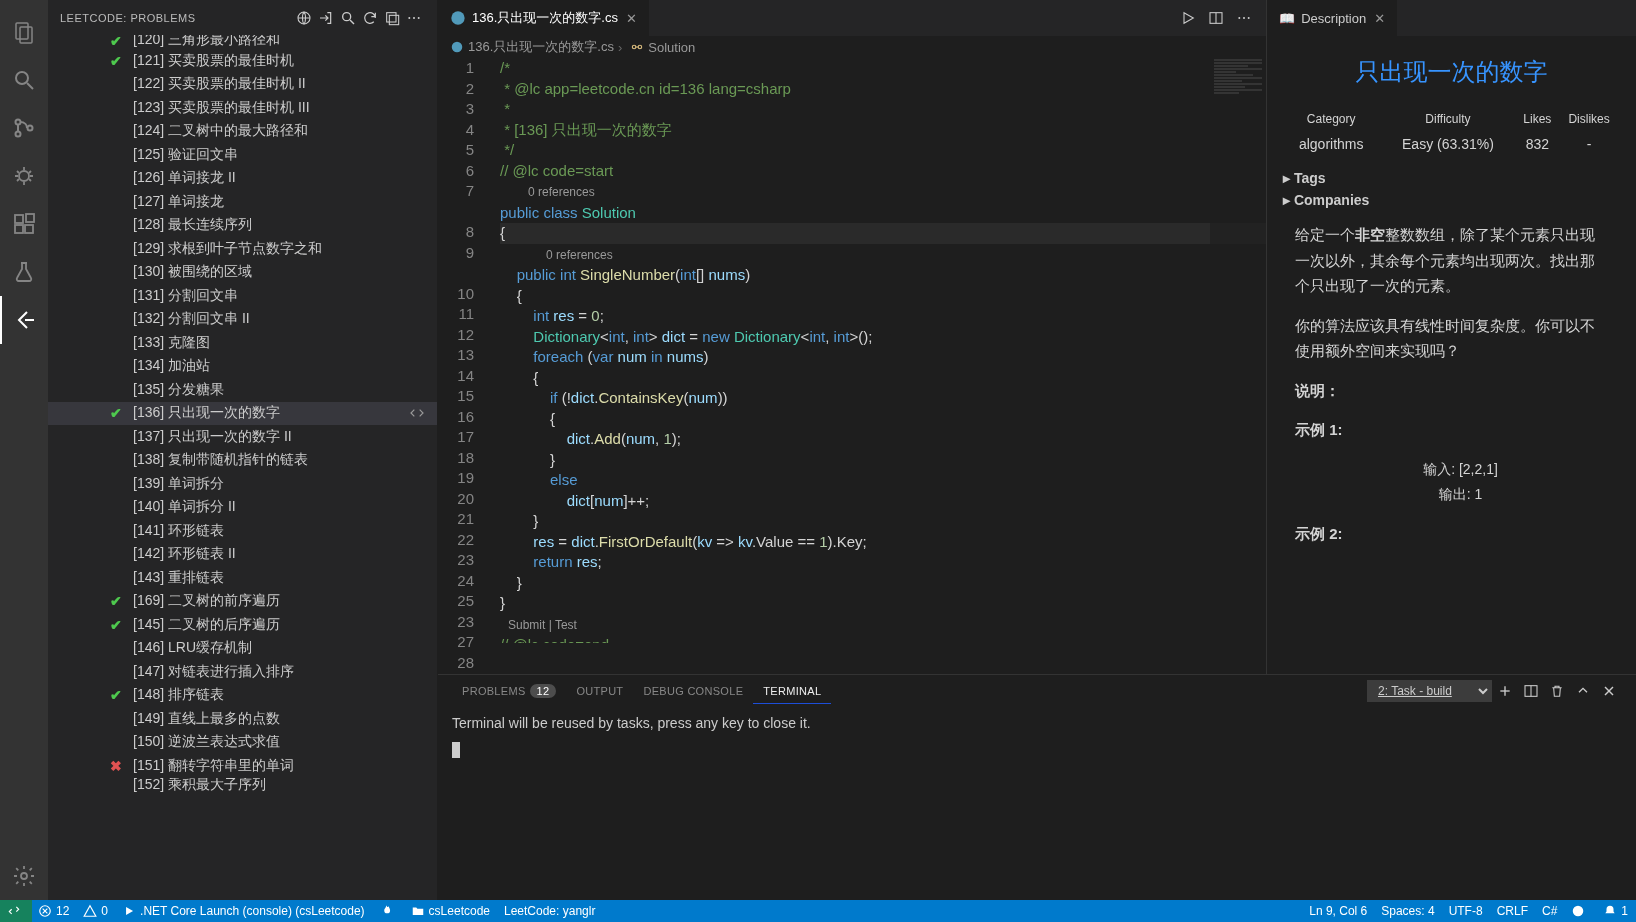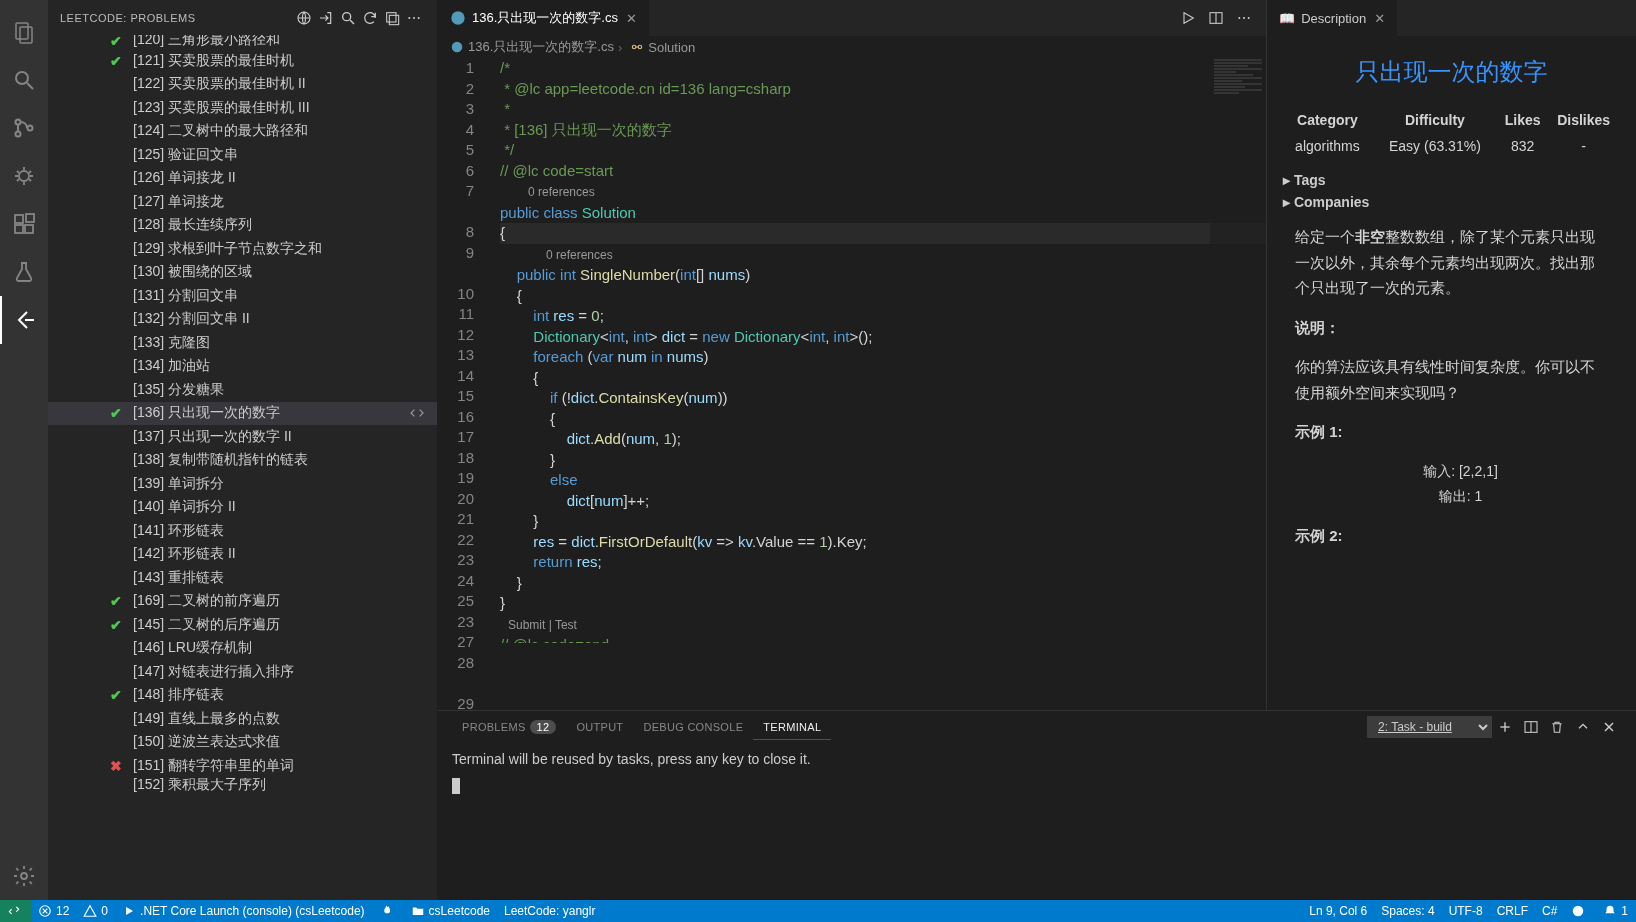--- a/index.html
+++ b/index.html
@@ -54,28 +54,28 @@
 .minimap{position:absolute;right:0;top:0;width:56px;height:100%;background:#1e1e1e;opacity:.6;}
 .minimap .mm{height:2px;margin:1px 4px;background:#444;}
 .desc-panel{width:370px;background:#1e1e1e;border-left:1px solid #333;display:flex;flex-direction:column;}
 .desc-tab{height:36px;background:#252526;display:flex;align-items:center;}
 .desc-tab .dtab{height:36px;display:flex;align-items:center;padding:0 12px;background:#1e1e1e;color:#ccc;font-size:13px;}
 .desc-tab .dtab .dicon{margin-right:6px;color:#888;}
 .desc-tab .close{margin-left:8px;color:#999;}
 .desc-body{flex:1;padding:12px 16px;overflow:hidden;font-size:15px;color:#d4d4d4;}
 .desc-body h1{color:#3794ff;font-size:24px;font-weight:normal;margin:8px 0 18px 0;text-align:center;}
 .desc-table{width:100%;border-collapse:collapse;text-align:center;margin-bottom:14px;}
-.desc-table th{font-weight:bold;padding:6px 0;font-size:14px;}
+.desc-table th{font-weight:normal;padding:6px 0;font-size:12px;}
 .desc-table td{padding:4px 0;font-size:14px;}
 .disc{color:#ccc;font-size:14px;font-weight:bold;margin:6px 0;cursor:pointer;}
 .disc::before{content:"▸ ";color:#ccc;}
 .desc-body p{margin:14px 12px;line-height:1.7;}
 .desc-body b{font-weight:bold;}
 .desc-body pre{font-family:Consolas,monospace;margin:10px 0 10px 18px;line-height:1.8;font-size:14px;text-align:center;}
-.panel-area{height:190px;border-top:1px solid #333;background:#1e1e1e;display:flex;flex-direction:column;position:absolute;bottom:22px;left:438px;right:0;}
+.panel-area{height:226px;border-top:1px solid #333;background:#1e1e1e;display:flex;flex-direction:column;position:absolute;bottom:22px;left:438px;right:0;}
 .panel-tabs{height:32px;display:flex;align-items:center;padding:0 14px;}
 .panel-tabs .ptab{padding:6px 10px;font-size:11px;color:#888;cursor:pointer;letter-spacing:.3px;}
 .panel-tabs .ptab.active{color:#eee;border-bottom:1px solid #1d4ed8;}
 .panel-tabs .badge{background:#4d4d4d;border-radius:10px;padding:1px 7px;margin-left:4px;font-size:11px;color:#fff;}
 .panel-tabs .pt-right{margin-left:auto;display:flex;align-items:center;}
 .pt-right select{background:#3c3c3c;color:#ccc;border:1px solid #3c3c3c;padding:2px 22px 2px 6px;font-size:12px;font-family:inherit;text-decoration:underline;}
 .pt-right .picon{width:26px;height:26px;display:flex;align-items:center;justify-content:center;color:#ccc;cursor:pointer;}
 .pt-right .picon svg{width:16px;height:16px;}
 .terminal{flex:1;padding:8px 14px;font-family:Consolas,monospace;font-size:14px;color:#ccc;}
 .terminal .cursor{display:inline-block;width:8px;height:16px;background:#ccc;vertical-align:middle;}
@@ -417,22 +417,22 @@
               <td>algorithms</td>
               <td>Easy (63.31%)</td>
               <td>832</td>
               <td>-</td>
             </tr>
       </tbody>
         </table>
       <div class="disc">Tags</div>
       <div class="disc">Companies</div>
       <p><span>给定一个</span><b>非空</b><span>整数数组，除了某个元素只出现一次以外，其余每个元素均出现两次。找出那个只出现了一次的元素。</span></p>
+      <p>你的算法应该具有线性时间复杂度。你可以不使用额外空间来实现吗？</p>
       <p><b>说明：</b></p>
-      <p>你的算法应该具有线性时间复杂度。你可以不使用额外空间来实现吗？</p>
       <p><b>示例 1:</b></p>
       <pre><span>输入: [2,2,1]</span>
 <span>输出: 1</span></pre>
       <p><b>示例 2:</b></p>
     </div>
   </div>
 </div>
 
 <div class="panel-area">
   <div class="panel-tabs">

